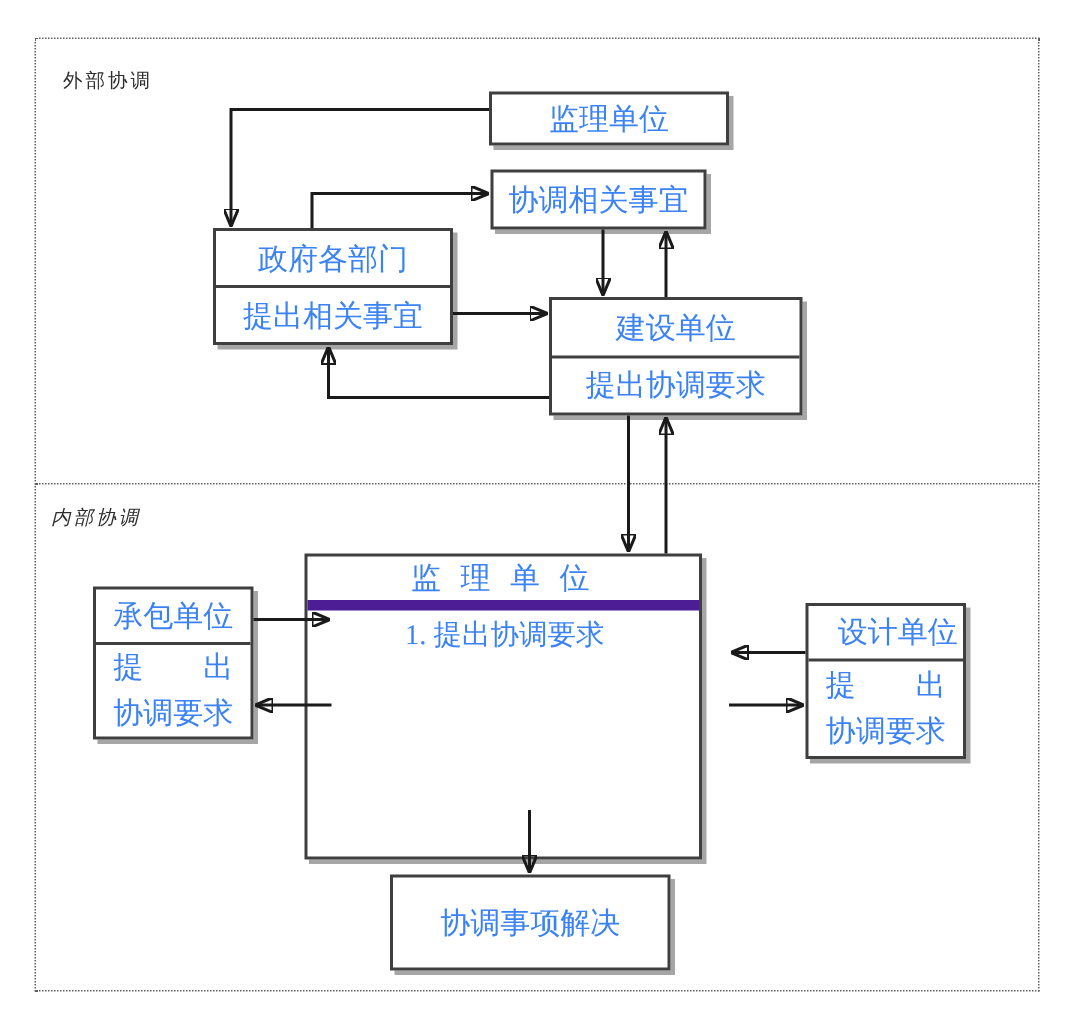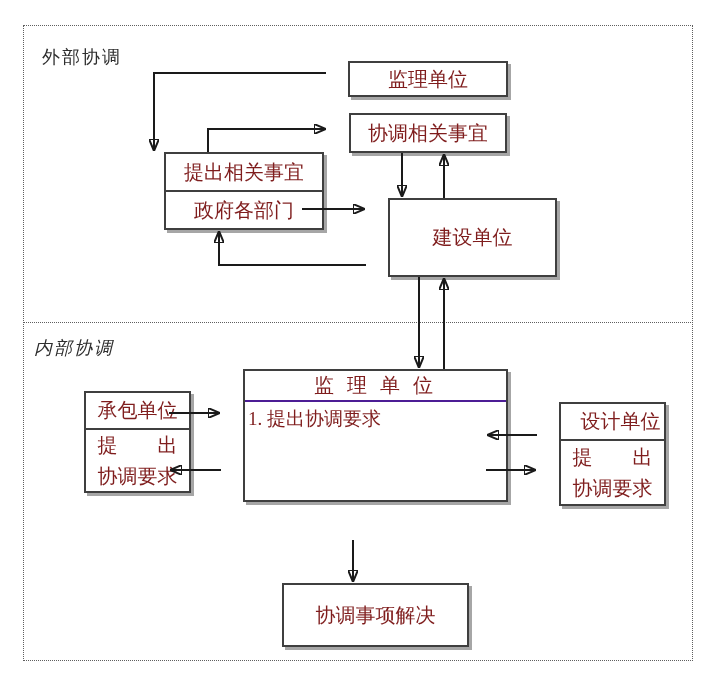--- a/index.html
+++ b/index.html
@@ -12,75 +12,76 @@
   }
   .frame{
     position:absolute;left:23px;top:25px;width:670px;height:636px;
     border:1px dotted #5f5f5f;box-sizing:border-box;
   }
   .section-divider{
     position:absolute;left:23px;top:322px;width:670px;height:0;
     border-top:1px dotted #5f5f5f;
   }
   .section-label{
-    position:absolute;font-size:18px;letter-spacing:2px;white-space:nowrap;
+    position:absolute;font-size:13px;letter-spacing:2px;white-space:nowrap;
     color:#2e2e2e;
   }
   #label-external{left:42px;top:45px;}
   #label-internal{left:34px;top:336px;font-style:italic;}
   .box{
     position:absolute;background:#ffffff;
     border:2px solid #3f3f3f;
     box-shadow:3px 3px 0 #a6a6a6;
     box-sizing:border-box;
     display:flex;flex-direction:column;
-    text-align:center;font-size:20px;color:#7f1d1d;margin-left:22px;
+    text-align:center;font-size:20px;color:#3b82f6;
   }
   .cell{
     flex:1;display:flex;align-items:center;justify-content:center;
     white-space:nowrap;
   }
   .cell + .cell{border-top:2px solid #3f3f3f;}
   .cell.body-lines{flex-direction:column;justify-content:center;line-height:31px;}
   #box-int-supervision .cell.header{flex:0 0 29px;letter-spacing:4px;}
   .list{
-    flex:1;text-align:left;font-size:19px;line-height:29px;
-    padding:2px 1px 0 3px;border-top:2px solid #4c1d95;
+    flex:1;text-align:center;font-size:19px;line-height:29px;
+    padding:2px 1px 0 3px;border-top:7px solid #4c1d95;
   }
   .list div{white-space:nowrap;}
   svg.connectors{position:absolute;left:0;top:0;pointer-events:none;}
   svg.connectors path{stroke:#1a1a1a;stroke-width:2;fill:none;}
 </style>
 </head>
 <body>
 
 <div class="frame"></div>
 <div class="section-divider"></div>
 
 <div class="section-label" id="label-external">外部协调</div>
 <div class="section-label" id="label-internal">内部协调</div>
 
 <div class="box" style="left:326px;top:61px;width:160px;height:36px;">
   <div class="cell">监理单位</div>
 </div>
 
-<div class="box" style="left:327px;top:113px;width:158px;height:40px;text-align:right;">
+<div class="box" style="left:327px;top:113px;width:144px;height:40px;text-align:right;">
   <div class="cell">协调相关事宜</div>
 </div>
 
 <div class="box" style="left:142px;top:152px;width:160px;height:78px;">
+  <div class="cell">政府各部门</div>
   <div class="cell">提出相关事宜</div>
-  <div class="cell">政府各部门</div>
 </div>
 
 <div class="box" style="left:366px;top:198px;width:169px;height:79px;">
   <div class="cell">建设单位</div>
+  <div class="cell">提出协调要求</div>
 </div>
 
-<div class="box" id="box-int-supervision" style="left:221px;top:369px;width:265px;height:133px;">
+<div class="box" id="box-int-supervision" style="left:203px;top:369px;width:265px;height:204px;">
   <div class="cell header">监 理 单 位</div>
   <div class="list">
     <div>1. 提出协调要求</div>
   </div>
 </div>
 
 <div class="box" style="left:62px;top:391px;width:107px;height:102px;">
   <div class="cell" style="flex:0 0 35px;font-family:Liberation Mono, monospace;">承包单位</div>
   <div class="cell body-lines">
     <div>提　　出</div>

